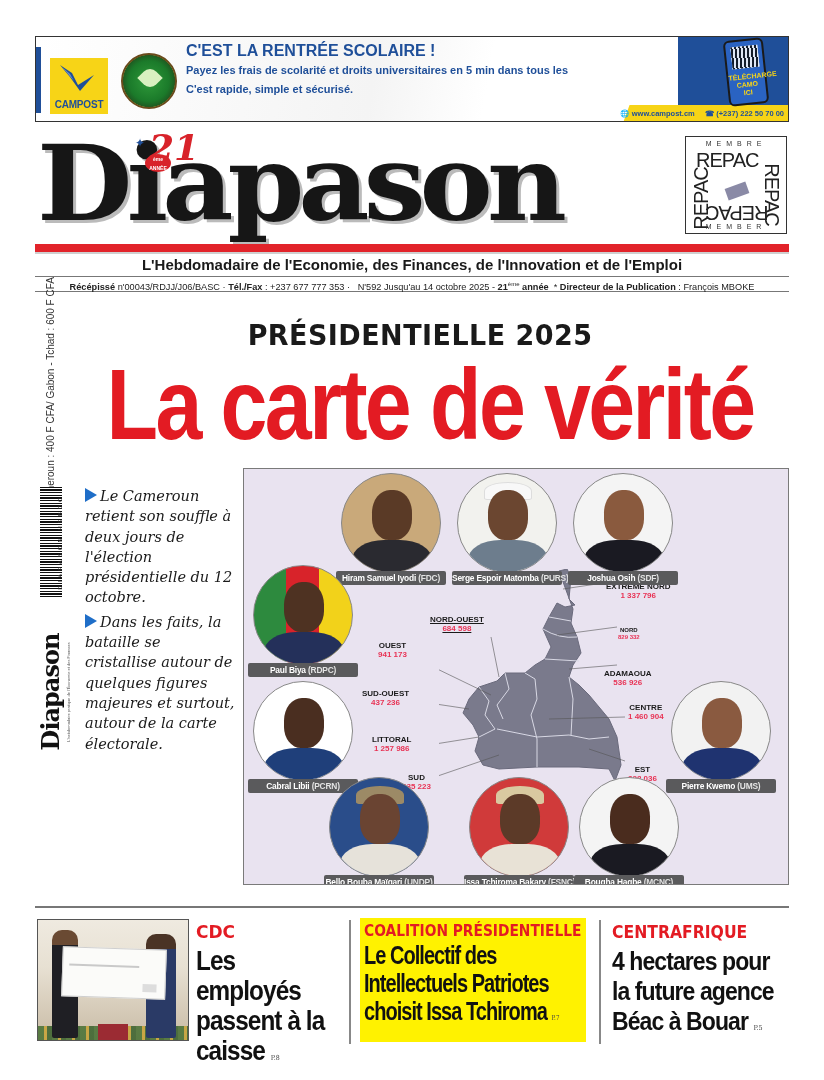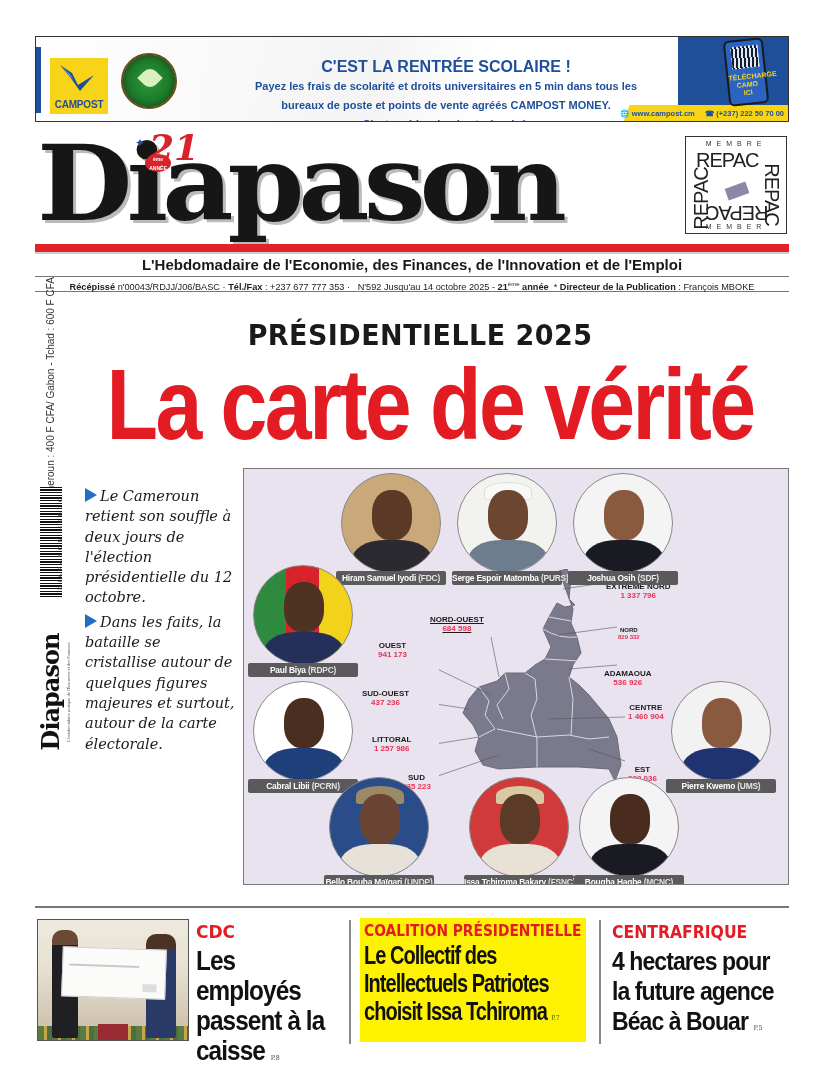--- a/index.html
+++ b/index.html
@@ -7,21 +7,21 @@
   body { position: relative; font-family: "Liberation Sans", sans-serif; color: #111; }
 
   
   .ad { position: absolute; left: 35px; top: 36px; width: 754px; height: 86px; border: 1.5px solid #333; background: linear-gradient(100deg, #ffffff 0%, #f4f4f4 45%, #ffffff 60%); overflow: hidden; }
   .ad .leftbar { position: absolute; left: 0; top: 10px; width: 5px; height: 66px; background: #1f4f99; }
   .ad .campost { position: absolute; left: 14px; top: 21px; width: 58px; height: 56px; background: #f7d417; }
   .ad .campost .bird { position: absolute; left: 8px; top: 5px; width: 40px; height: 30px; }
   .ad .campost .name { position: absolute; left: 0; right: 0; bottom: 4px; text-align: center; font-size: 10px; font-weight: bold; color: #1f4f99; letter-spacing: -0.2px; }
   .ad .seal { position: absolute; left: 85px; top: 16px; width: 56px; height: 56px; border-radius: 50%; background: radial-gradient(circle, #2f9a3a 0%, #1b7a2a 55%, #1e5c22 70%, #9cc64b 72%, #1e6a26 78%); border: 2px solid #6a4b1c; }
   .ad .seal .leaf { position: absolute; left: 18px; top: 14px; width: 18px; height: 18px; border-radius: 50% 0; background: #d9f0c0; transform: rotate(45deg); }
-  .ad .text { position: absolute; left: 150px; top: 20px; width: 520px; text-align: center; color: #1f4f99; }
+  .ad .text { position: absolute; left: 150px; top: 4px; width: 520px; color: #1f4f99; }
   .ad .t1 { font-size: 16px; font-weight: bold; line-height: 20px; }
   .ad .t2 { font-size: 11px; font-weight: bold; line-height: 19px; }
   .ad .phone-zone { position: absolute; right: 0; top: 0; width: 110px; height: 86px; background: #1f4f99; }
   .ad .phone-zone .yellow { position: absolute; left: -55px; bottom: 0; width: 170px; height: 18px; background: #f7d417; transform: skewX(-20deg); transform-origin: bottom left; }
   .ad .phone { position: absolute; right: 22px; top: 2px; width: 40px; height: 66px; background: #2a63c2; border: 2px solid #1a1a1a; border-radius: 6px; transform: rotate(-6deg); }
   .ad .qr { position: absolute; left: 5px; top: 5px; width: 27px; height: 22px; background: repeating-linear-gradient(90deg, #111 0 2px, #fff 2px 4px), #fff; opacity: .85; }
   .ad .camo { position: absolute; left: 0; right: 0; top: 32px; text-align: center; color: #f7d417; font-size: 7px; font-weight: bold; line-height: 8px; }
   .ad .contacts { position: absolute; right: 4px; bottom: 3px; font-size: 7.5px; color: #1f4f99; font-weight: bold; white-space: nowrap; }
   .ad .contacts span { margin-left: 8px; }
 
@@ -123,21 +123,20 @@
       <path d="M4 4 L12 11 L16 18 Z" fill="#6f8fc9"></path>
     </svg>
     <div class="name">CAMPOST</div>
   </div>
   <div class="seal">
       <div class="leaf"></div>
     </div>
   <div class="text">
     <div class="t1">C'EST LA RENTRÉE SCOLAIRE !</div>
     <div class="t2">Payez les frais de scolarité et droits universitaires en 5 min dans tous les</div>
-    <div class="t2">bureaux de poste et points de vente agréés CAMPOST MONEY.</div>
     <div class="t2">C'est rapide, simple et sécurisé.</div>
   </div>
   <div class="phone-zone">
     <div class="yellow"></div>
     <div class="phone">
       <div class="qr"></div>
       <div class="camo">
         <div>TÉLÉCHARGE</div>
         <div>CAMO</div>
         <div>ICI</div>

